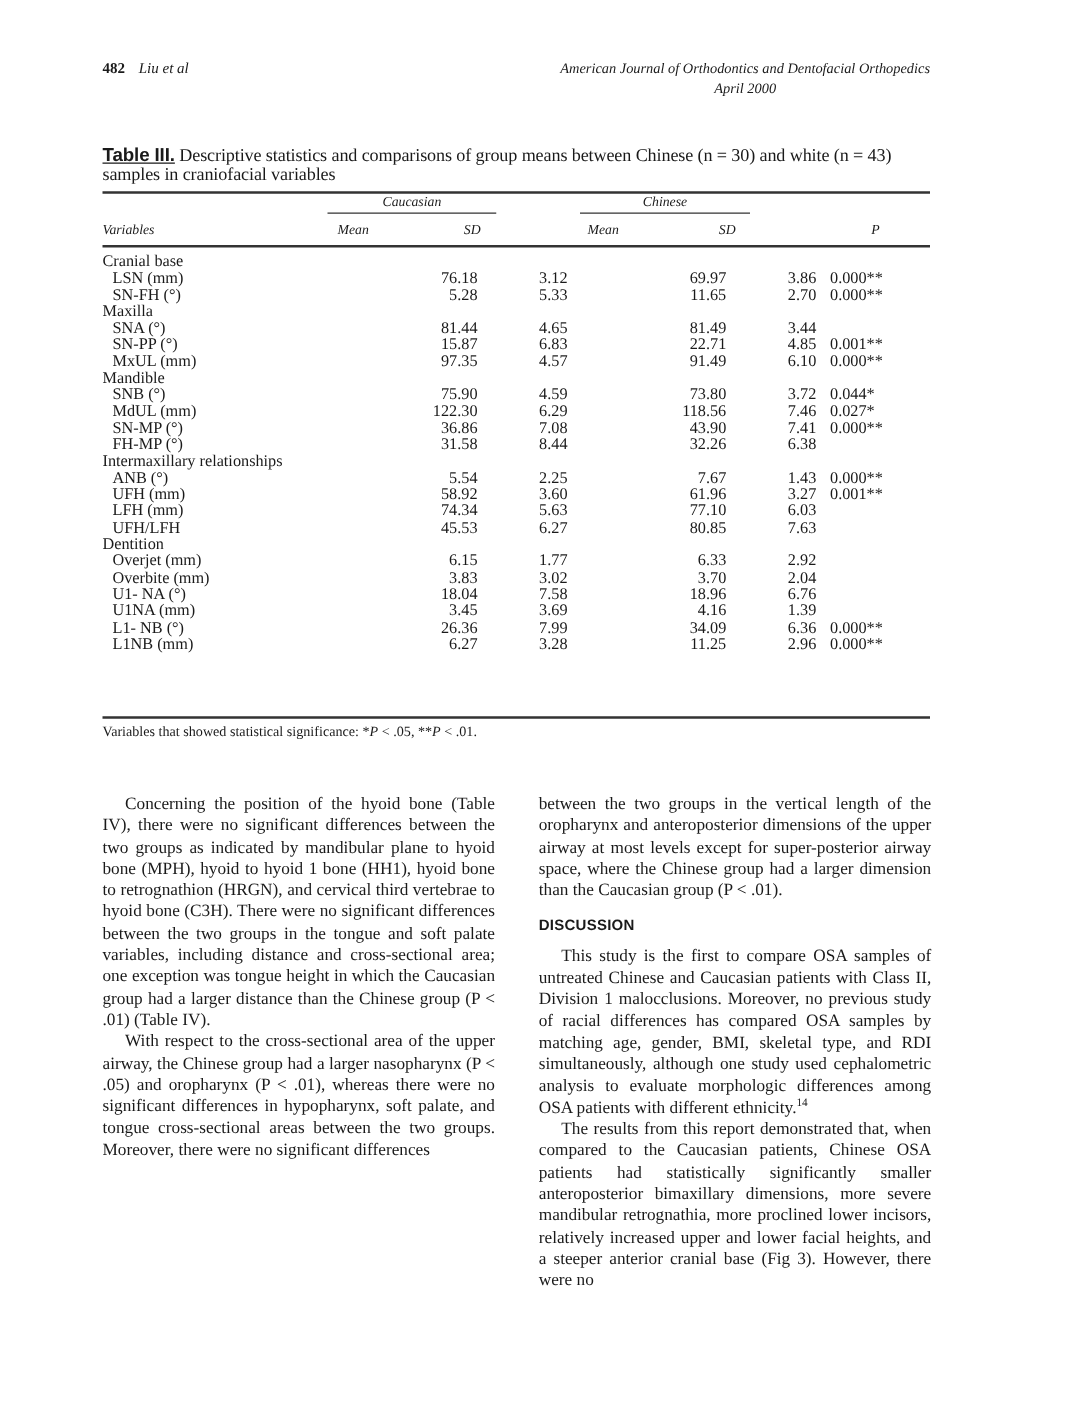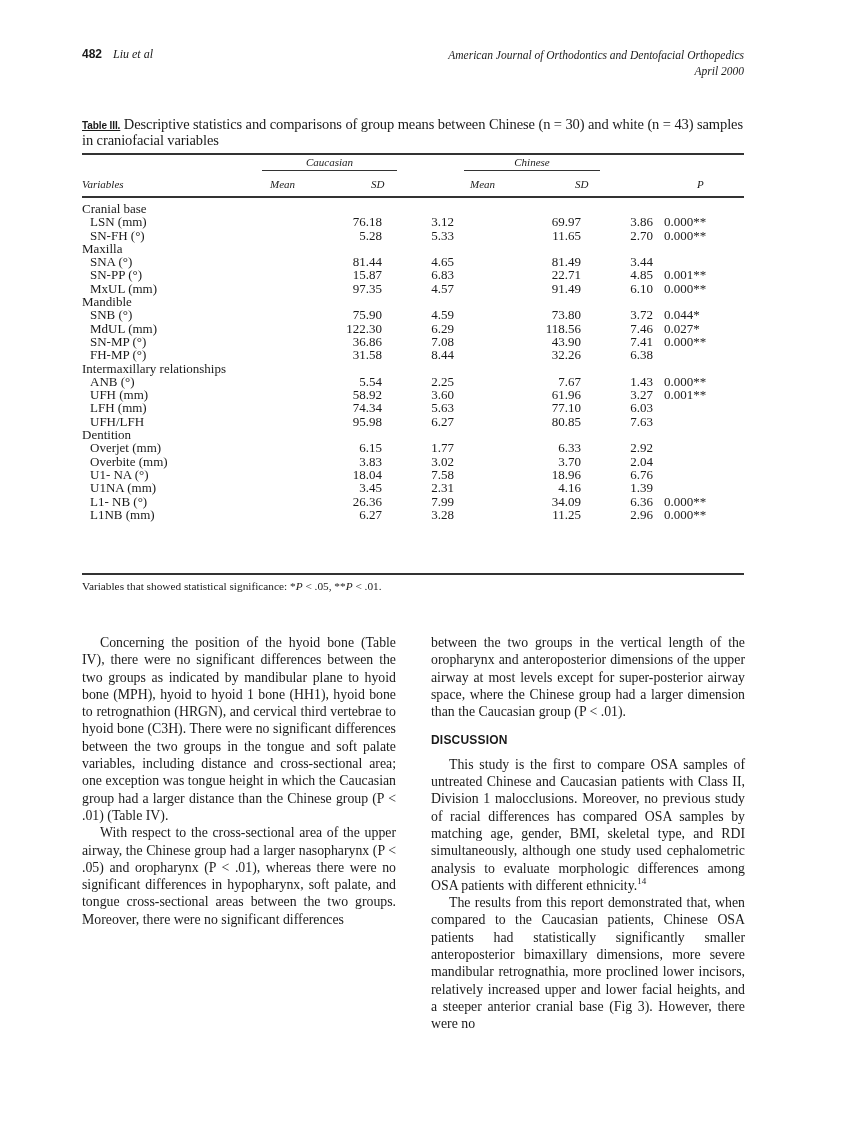--- a/index.html
+++ b/index.html
@@ -1,25 +1,25 @@
 <!DOCTYPE html>
 <html><head>
 <meta charset="utf-8">
 <style>
   html, body { margin: 0; padding: 0; background: #ffffff; }
   body { width: 866px; height: 1122px; position: relative; overflow: hidden; color: #1a1a1a; font-family: "Liberation Serif", serif; }
   .page { position: absolute; left: 0; top: 0; width: 866px; height: 1122px; }
 
   .hdr-left { position: absolute; left: 82px; top: 47px; font-size: 12px; }
-  .hdr-left .pg { font-family: Liberation Sans, sans-serif; font-weight: bold; font-size: 12px; margin-right: 8px; }
+  .hdr-left .pg { font-family: Liberation Serif, serif; font-weight: bold; font-size: 12px; margin-right: 8px; }
   .hdr-left .auth { font-style: italic; }
-  .hdr-right { position: absolute; right: 122px; top: 47px; text-align: right; font-style: italic; font-size: 11.5px; line-height: 16px; }
+  .hdr-right { position: absolute; right: 122px; top: 47px; text-align: center; font-style: italic; font-size: 11.5px; line-height: 16px; }
 
   .caption { position: absolute; left: 82px; top: 117px; width: 664px; font-size: 14.5px; line-height: 15px; letter-spacing: -0.1px; }
-  .caption .tlabel { font-family: "Liberation Sans", sans-serif; font-weight: bold; font-size: 10px; text-decoration: underline; }
+  .caption .tlabel { font-family: "Liberation Sans", sans-serif; font-weight: bold; font-size: 15px; text-decoration: underline; }
 
   .rule { position: absolute; left: 82px; width: 662px; background: #333; }
   .rule.top { top: 153px; height: 1.5px; }
   .rule.hdr { top: 196px; height: 1.5px; }
   .rule.bot { top: 573px; height: 1.5px; }
   .grp-line { position: absolute; top: 170px; height: 1px; background: #333; }
 
   .th { position: absolute; font-style: italic; font-size: 11px; }
   .grp { position: absolute; top: 156px; font-style: italic; font-size: 11px; text-align: center; }
 
@@ -184,21 +184,21 @@
       <div class="trow item">
         <span class="lbl">LFH (mm)</span>
         <span class="num c1">74.34</span>
         <span class="num c2">5.63</span>
         <span class="num c3">77.10</span>
         <span class="num c4">6.03</span>
         <span class="num c5"></span>
       </div>
       <div class="trow item">
         <span class="lbl">UFH/LFH</span>
-        <span class="num c1">95.98</span>
+        <span class="num c1">45.53</span>
         <span class="num c2">6.27</span>
         <span class="num c3">80.85</span>
         <span class="num c4">7.63</span>
         <span class="num c5"></span>
       </div>
       <div class="trow section">
         <span class="lbl">Dentition</span>
       </div>
       <div class="trow item">
         <span class="lbl">Overjet (mm)</span>
@@ -220,21 +220,21 @@
         <span class="lbl">U1- NA (°)</span>
         <span class="num c1">18.04</span>
         <span class="num c2">7.58</span>
         <span class="num c3">18.96</span>
         <span class="num c4">6.76</span>
         <span class="num c5"></span>
       </div>
       <div class="trow item">
         <span class="lbl">U1NA (mm)</span>
         <span class="num c1">3.45</span>
-        <span class="num c2">2.31</span>
+        <span class="num c2">3.69</span>
         <span class="num c3">4.16</span>
         <span class="num c4">1.39</span>
         <span class="num c5"></span>
       </div>
       <div class="trow item">
         <span class="lbl">L1- NB (°)</span>
         <span class="num c1">26.36</span>
         <span class="num c2">7.99</span>
         <span class="num c3">34.09</span>
         <span class="num c4">6.36</span>

